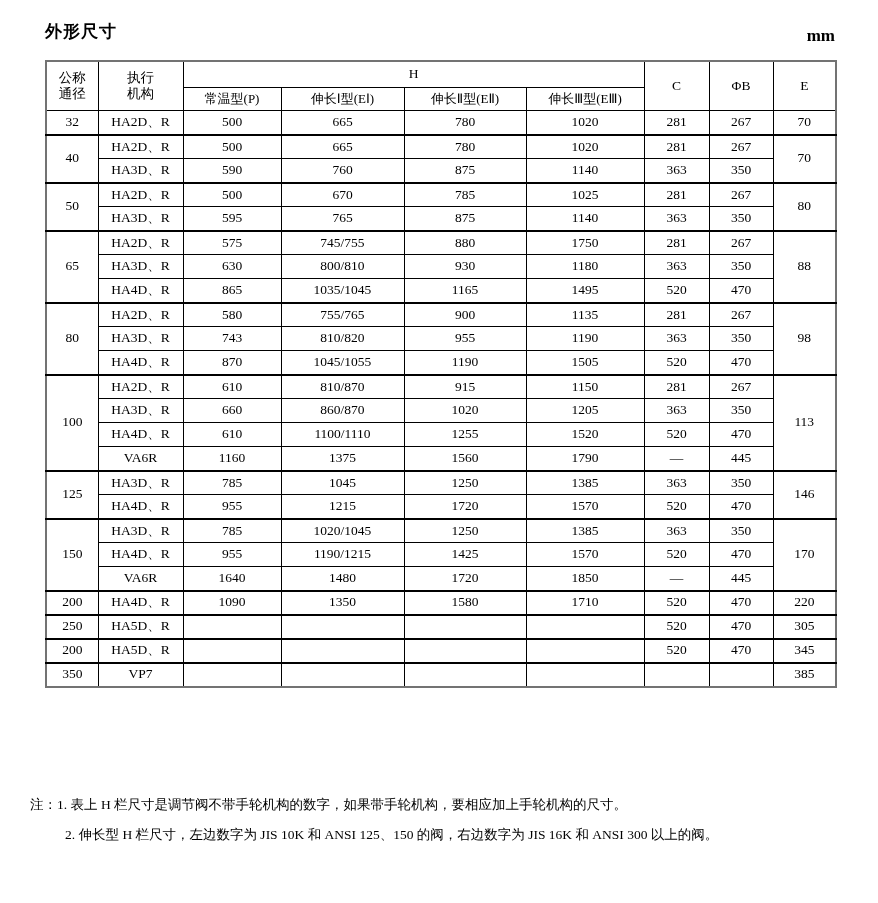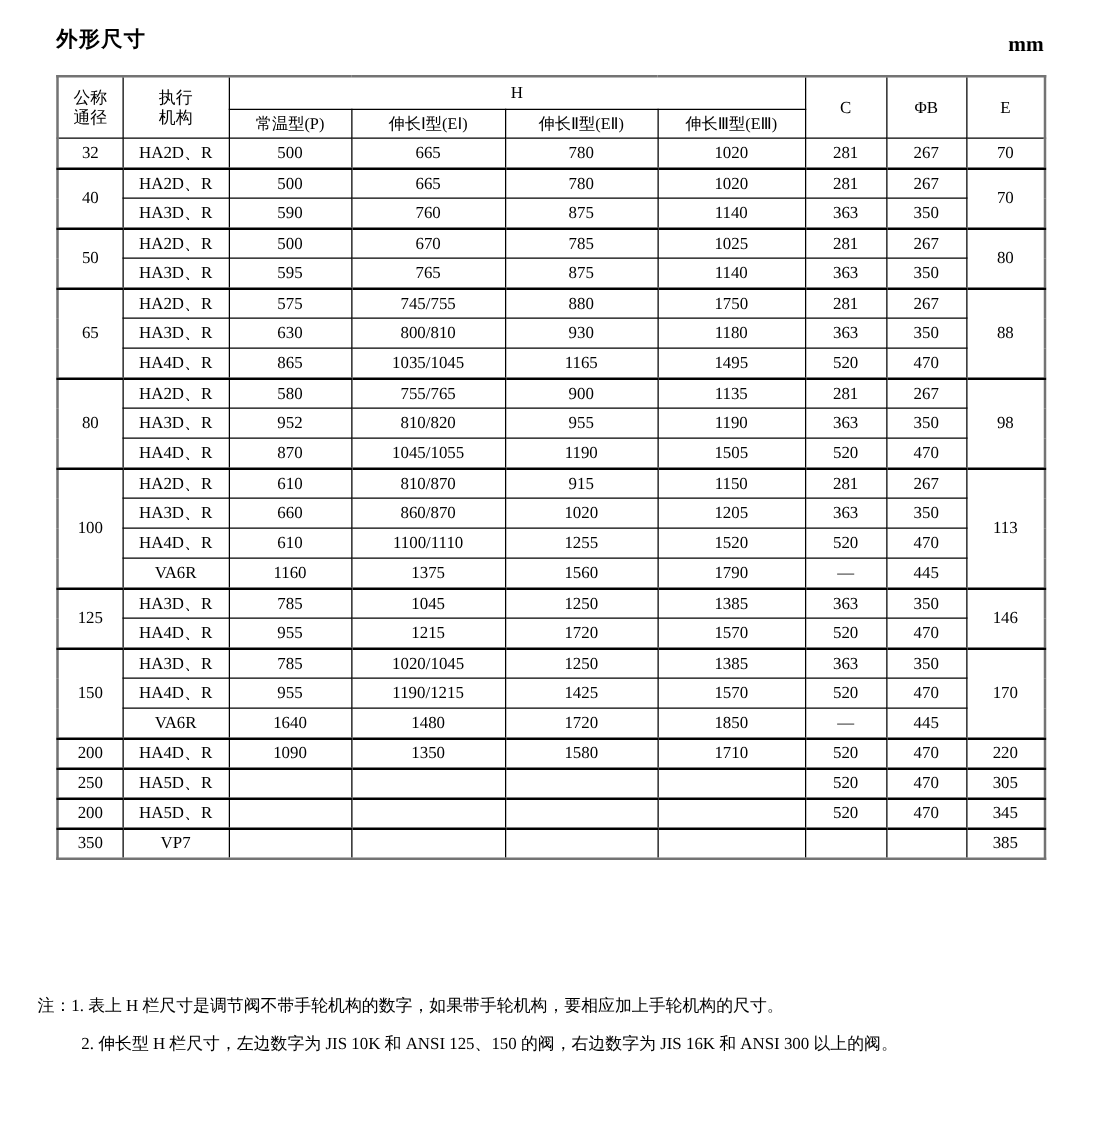--- a/index.html
+++ b/index.html
@@ -202,21 +202,21 @@
           <td>580</td>
           <td>755/765</td>
           <td>900</td>
           <td>1135</td>
           <td>281</td>
           <td>267</td>
           <td rowspan="3">98</td>
         </tr>
         <tr>
           <td>HA3D、R</td>
-          <td>952</td>
+          <td>743</td>
           <td>810/820</td>
           <td>955</td>
           <td>1190</td>
           <td>363</td>
           <td>350</td>
         </tr>
         <tr>
           <td>HA4D、R</td>
           <td>870</td>
           <td>1045/1055</td>

